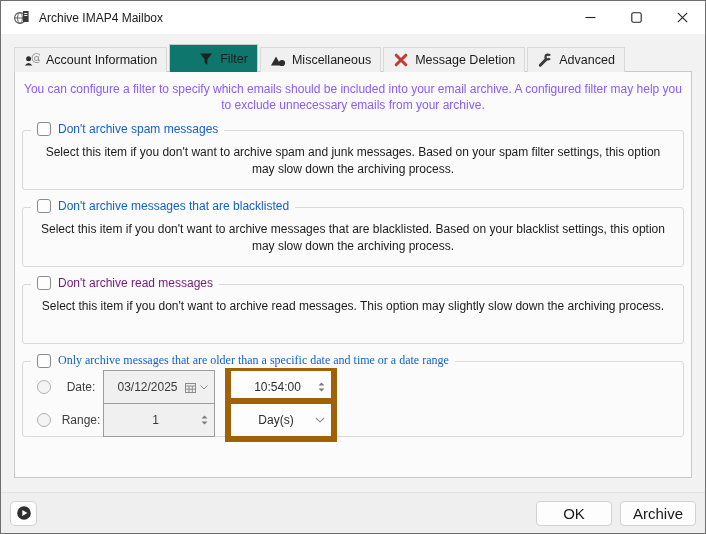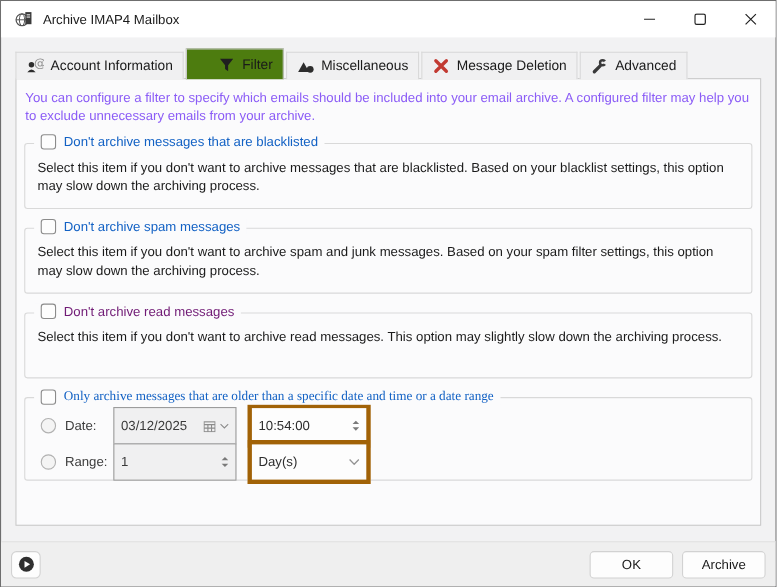--- a/index.html
+++ b/index.html
@@ -3,39 +3,39 @@
 <meta charset="utf-8">
 <style>
   * { margin:0; padding:0; box-sizing:border-box; }
   html,body { background:#cfcfcf; }
   body { font-family:"Liberation Sans", sans-serif; }
 
   .window{
     position:relative; width:706px; height:534px;
     border:1px solid #6e6e6e; background:#f2f2f3;
     display:flex; flex-direction:column;
-    font-size:12px; color:#1b1b1b;
+    font-size:12px; color:#1b1b1b;text-align:center;
   }
 
   
   .titlebar{ height:33px; background:#ffffff; display:flex; align-items:center; flex:0 0 auto; }
   .titlebar .app-ico{ margin:0 9px 0 12px; width:17px; height:17px; flex:0 0 auto; }
   .titlebar .title{ font-size:12px; color:#1a1a1a; }
   .win-controls{ margin-left:auto; display:flex; height:100%; }
   .win-btn{ width:46px; height:100%; display:flex; align-items:center; justify-content:center;
             color:#222; font-size:13px; cursor:default; }
   .win-btn svg{ display:block; }
 
   
   .bodyarea{ flex:1; padding:9px 13px 14px; display:flex; flex-direction:column; }
   .tabs{ display:flex; align-items:flex-end; height:28px; position:relative; z-index:2; }
   .tab{ display:flex; align-items:center; gap:6px; height:25px; padding:0 9px;
         background:#f0f0f1; border:1px solid #d9d9d9; border-bottom:none;
         margin-right:2px; font-size:12.5px; color:#1a1a1a; white-space:nowrap; margin-bottom:-1px; }
-  .tab.active{ height:28px; background:#4d7c0f; border-color:#c9c9c9; z-index:3;padding-left:28px; }
+  .tab.active{ height:28px; background:#0f766e; border-color:#c9c9c9; z-index:3;padding-left:28px; }
   .tab .ticon{ width:16px; height:16px; flex:0 0 auto; }
 
   
   .panel{ background:#fbfbfc; border:1px solid #c9c9c9; flex:1; position:relative; z-index:1;
           padding:9px 7px 0 7px; }
   .intro{ line-height:16px; color:#8b5cf6; padding:0 1px; }
 
   .group{ border:1px solid #d9d9d9; border-radius:3px; position:relative;
           margin-top:17px; padding:13px 11px 0 11px; }
   .g60{ height:60px; }
@@ -49,33 +49,33 @@
 
   
   .ctl-row{ display:flex; align-items:center; margin:0 0 9px 3px; height:24px; }
   .radio{ width:14px; height:14px; border:1px solid #b1b1b1; border-radius:50%;
           background:#f4f4f4; flex:0 0 auto; margin-right:8px; }
   .ctl-label{ width:44px; color:#3d3d3d; }
   .field{ width:112px; height:24px; display:flex; align-items:center; padding:16px 6px;
           margin-right:10px; font-size:12px; }
   .field .val{ flex:1; }
   .f-dim{ background:#f0f0f1; border:1px solid #9c9c9c; color:#3a3a3a; }
-  .f-lite{ background:#fdfdfd; border:4px solid #a16207; color:#2d2d2d; }
+  .f-lite{ background:#fdfdfd; border:6px solid #a16207; color:#2d2d2d; }
   .spin{ display:flex; flex-direction:column; align-items:center; gap:2px; }
   .spin svg{ display:block; }
   .cal-wrap{ display:flex; align-items:center; gap:4px; color:#8b8b8b; }
 
   
   .footer{ height:41px; flex:0 0 auto; background:#efefef; border-top:1px solid #e2e2e2;
            display:flex; align-items:center; padding:0 9px; }
   .play-btn{ width:27px; height:25px; background:#fdfdfd; border:1px solid #d2d2d2;
              border-radius:5px; display:flex; align-items:center; justify-content:center; }
   .btn{ width:76px; height:25px; background:#fdfdfd; border:1px solid #d2d2d2;
         border-radius:4px; display:flex; align-items:center; justify-content:center;
-        font-size:12px; color:#1a1a1a; }
+        font-size:15px; color:#1a1a1a; }
   .btn-ok{ margin-left:auto; }
   .btn-cancel{ margin-left:8px; }
 </style>
 </head>
 <body>
 
 <div class="window">
 
   <div class="titlebar">
     <svg class="app-ico" viewBox="0 0 17 17">
@@ -153,31 +153,31 @@
       </div>
 
     </div>
 
     <div class="panel">
       <p class="intro">You can configure a filter to specify which emails should be included into your email archive. A configured filter may help you to exclude unnecessary emails from your archive.</p>
 
       <div class="group g60">
         <div class="group-head">
           <span class="checkbox"></span>
+          <span class="group-label" style="color: rgb(18, 97, 196);">Don't archive spam messages</span>
+        </div>
+        <div class="group-desc">Select this item if you don't want to archive spam and junk messages. Based on your spam filter settings, this option may slow down the archiving process.</div>
+      </div>
+
+      <div class="group g60">
+        <div class="group-head">
+          <span class="checkbox"></span>
           <span class="group-label" style="color: rgb(18, 97, 196);">Don't archive messages that are blacklisted</span>
         </div>
         <div class="group-desc">Select this item if you don't want to archive messages that are blacklisted. Based on your blacklist settings, this option may slow down the archiving process.</div>
-      </div>
-
-      <div class="group g60">
-        <div class="group-head">
-          <span class="checkbox"></span>
-          <span class="group-label" style="color: rgb(18, 97, 196);">Don't archive spam messages</span>
-        </div>
-        <div class="group-desc">Select this item if you don't want to archive spam and junk messages. Based on your spam filter settings, this option may slow down the archiving process.</div>
       </div>
 
       <div class="group g60">
         <div class="group-head">
           <span class="checkbox"></span>
           <span class="group-label" style="color: #701a75;">Don't archive read messages</span>
         </div>
         <div class="group-desc">Select this item if you don't want to archive read messages. This option may slightly slow down the archiving process.</div>
       </div>
 

